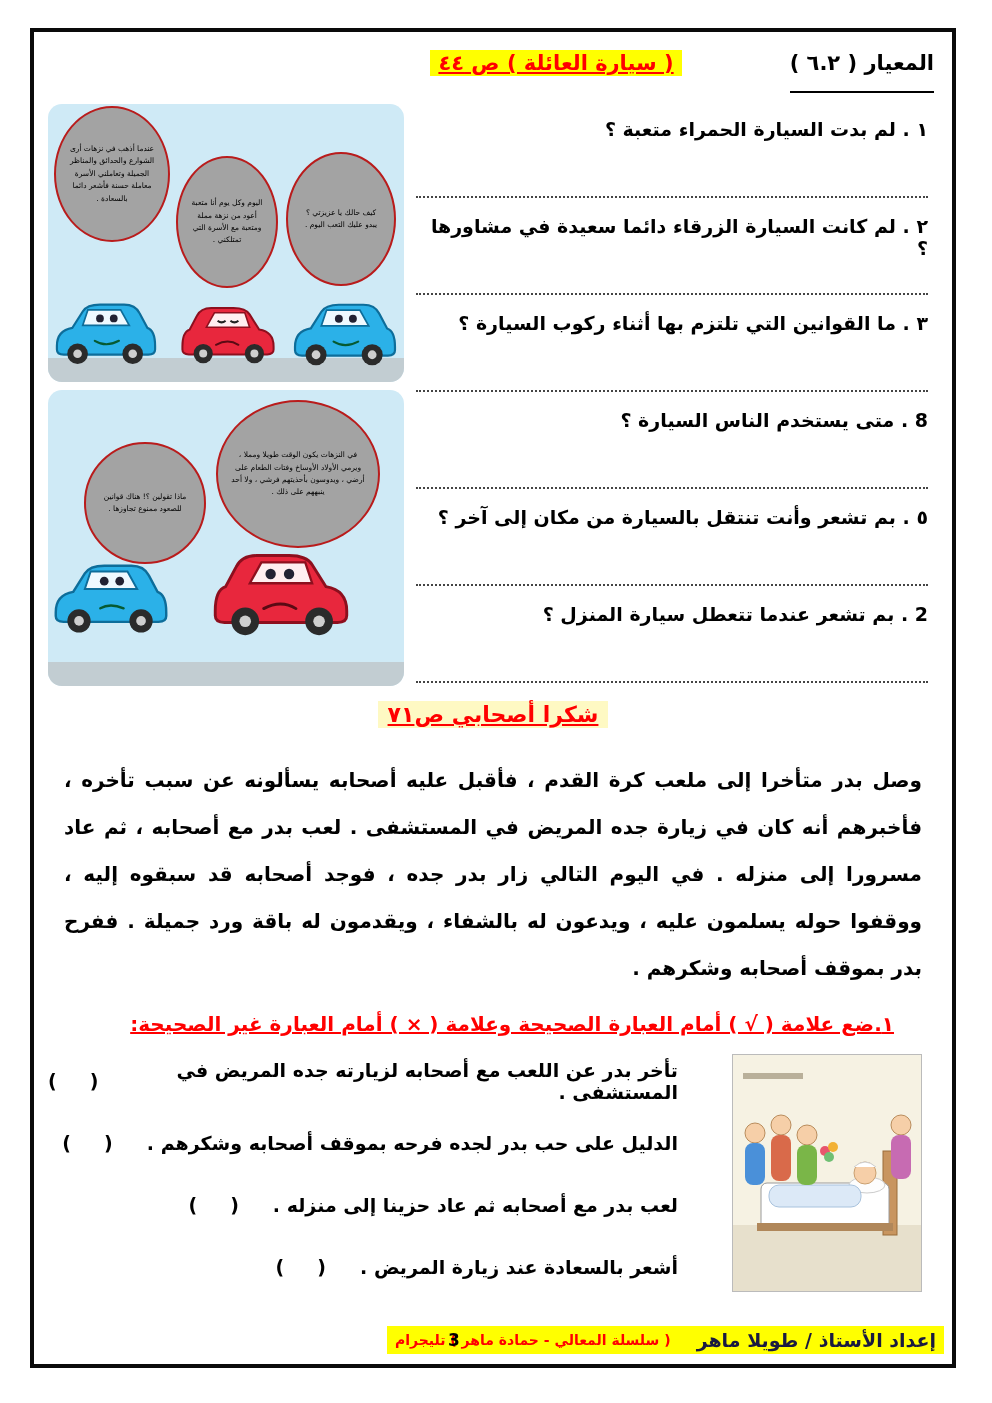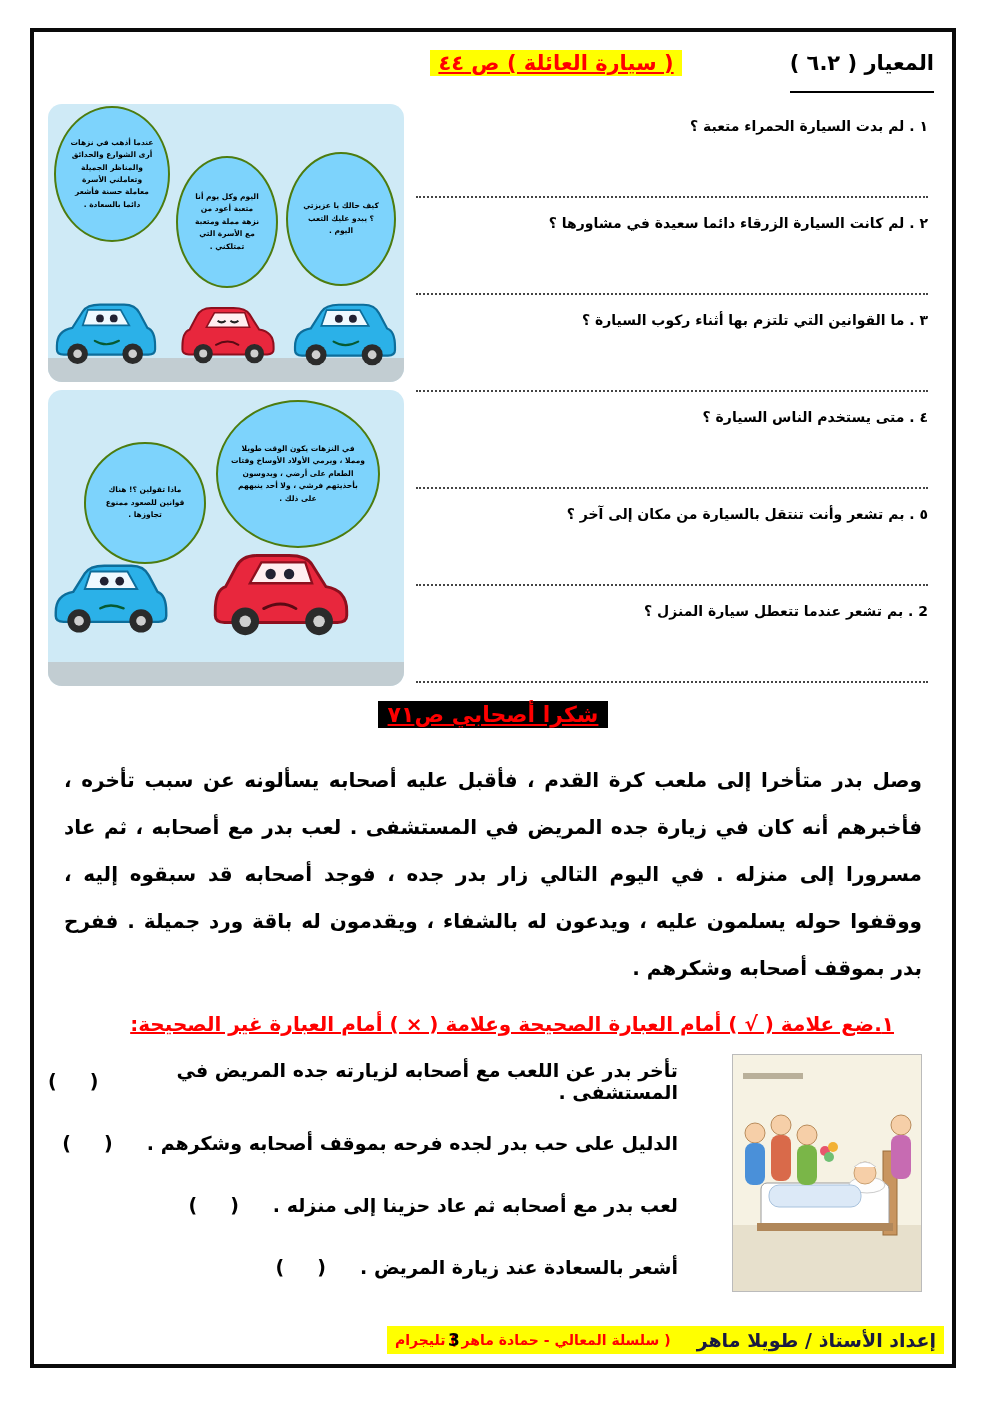--- a/index.html
+++ b/index.html
@@ -20,39 +20,39 @@
     border-bottom:2.5px solid #000;padding-bottom:16px;margin-right:4px;
   }
   .lesson-title{
     font-size:21px;font-weight:bold;color:#ff0000;background:#ffff00;
     text-decoration:underline;padding:1px 8px;margin-right:108px;
   }
   
   .qa-section{display:flex;margin-top:4px;}
   .questions{flex:1;padding:4px 10px 0 6px;}
   .q-block{height:97px;display:flex;flex-direction:column;justify-content:space-between;}
-  .q-text{font-size:14px;font-weight:bold;padding-top:10px;}
+  .q-text{font-size:19px;font-weight:bold;padding-top:10px;}
   .q-line{border-bottom:2.5px dotted #444;margin-bottom:7px;}
   .comic{width:362px;position:relative;height:584px;flex:0 0 362px;}
   .panel{position:absolute;left:0;width:356px;background:#cfeaf6;border-radius:14px;overflow:hidden;}
   .panel .road{position:absolute;bottom:0;left:0;width:100%;height:24px;background:#c2cdd2;}
   .panel1{top:0;height:278px;}
   .panel2{top:286px;height:296px;}
   .bubble{
-    position:absolute;background:#7dd3fc;border:2px solid #4d7c0f;border-radius:50%;
+    position:absolute;background:#a3a3a3;border:2px solid #b91c1c;border-radius:50%;
     display:flex;align-items:center;justify-content:center;text-align:center;
-    padding:13px;font-size:7.5px;font-weight:bold;line-height:1.65;
+    padding:13px;font-size:7.5px;font-weight:normal;line-height:1.65;
     box-sizing:border-box;overflow:hidden;z-index:3;
   }
   .car{position:absolute;z-index:2;}
   .flip{transform:scaleX(-1);}
   
   .thanks-title-wrap{text-align:center;margin-top:12px;}
   .thanks-title{
-    font-size:22px;font-weight:bold;color:#ff0000;background:#000000;
+    font-size:22px;font-weight:bold;color:#ff0000;background:#fef9c3;
     text-decoration:underline;padding:1px 10px;
   }
   .story{
     font-size:20px;font-weight:bold;line-height:2.35;text-align:justify;
     padding:10px 16px 0 16px;
   }
   .exercise-title{
     font-size:20px;font-weight:bold;color:#ff0000;text-decoration:underline;
     margin:16px 44px 0 0;
     text-align:right;
@@ -91,21 +91,21 @@
       </div>
       <div class="q-block">
         <div class="q-text">٢ . لم كانت السيارة الزرقاء دائما سعيدة في مشاورها ؟</div>
         <div class="q-line"></div>
       </div>
       <div class="q-block">
         <div class="q-text">٣ . ما القوانين التي تلتزم بها أثناء ركوب السيارة  ؟</div>
         <div class="q-line"></div>
       </div>
       <div class="q-block">
-        <div class="q-text">٤ . متى يستخدم الناس السيارة ؟</div>
+        <div class="q-text">8 . متى يستخدم الناس السيارة ؟</div>
         <div class="q-line"></div>
       </div>
       <div class="q-block">
         <div class="q-text">٥ . بم تشعر وأنت تنتقل بالسيارة من مكان إلى آخر ؟</div>
         <div class="q-line"></div>
       </div>
       <div class="q-block">
         <div class="q-text">2 . بم تشعر عندما تتعطل سيارة المنزل  ؟</div>
         <div class="q-line"></div>
       </div>

